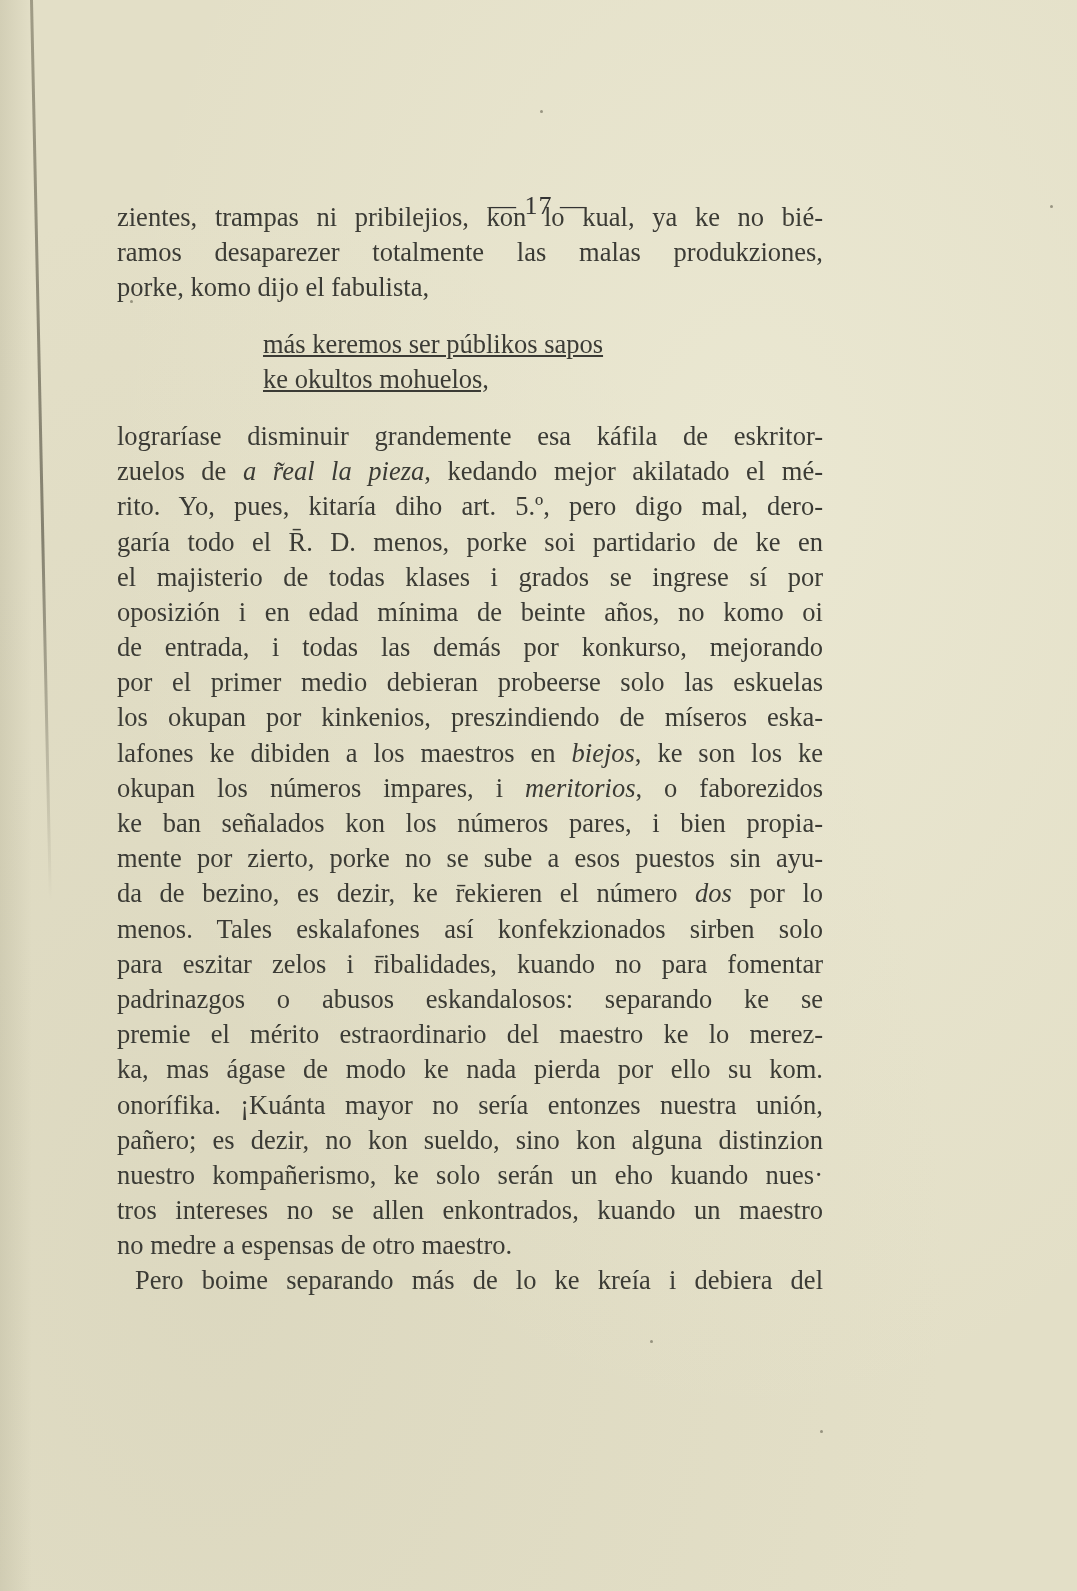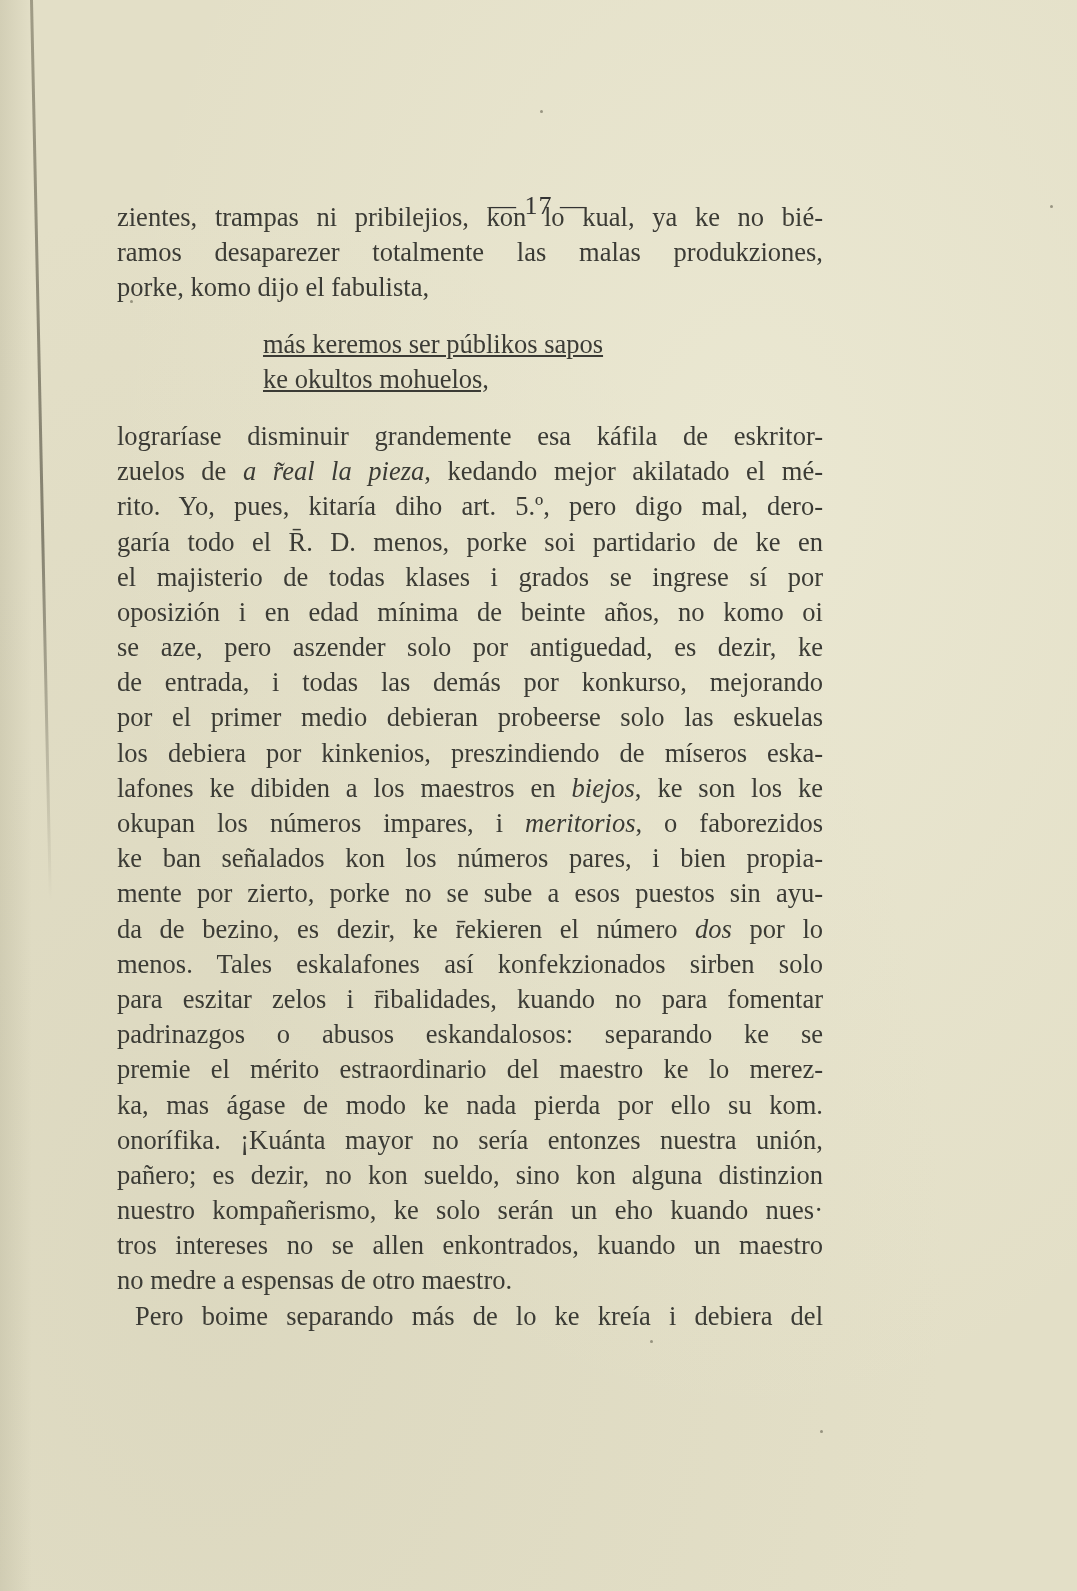--- a/index.html
+++ b/index.html
@@ -122,24 +122,23 @@
       <span class="vline">más keremos ser públikos sapos</span>
       <span class="vline">ke okultos mohuelos,</span>
     </div>
 
     <span class="line">lograríase disminuir grandemente esa káfila de eskritor-</span>
     <span class="line"><span>zuelos de </span><em>a r̃eal la pieza</em><span>, kedando mejor akilatado el mé-</span></span>
     <span class="line">rito. Yo, pues, kitaría diho art. 5.º, pero digo mal, dero-</span>
     <span class="line">garía todo el R̄. D. menos, porke soi partidario de ke en</span>
     <span class="line">el majisterio de todas klases i grados se ingrese sí por</span>
     <span class="line">oposizión i en edad mínima de beinte años, no komo oi</span>
-    <span class="line">se aze, pero aszender solo por antiguedad, es dezir, ke</span>
     <span class="line">de entrada, i todas las demás por konkurso, mejorando</span>
     <span class="line">por el primer medio debieran probeerse solo las eskuelas</span>
-    <span class="line">los debiera por kinkenios, preszindiendo de míseros eska-</span>
+    <span class="line">los okupan por kinkenios, preszindiendo de míseros eska-</span>
     <span class="line"><span>lafones ke dibiden a los maestros en </span><em>biejos</em><span>, ke son los ke</span></span>
     <span class="line"><span>okupan los números impares, i </span><em>meritorios</em><span>, o faborezidos</span></span>
     <span class="line">ke ban señalados kon los números pares, i bien propia-</span>
     <span class="line">mente por zierto, porke no se sube a esos puestos sin ayu-</span>
     <span class="line"><span>da de bezino, es dezir, ke r̄ekieren el número </span><em>dos</em><span> por lo</span></span>
     <span class="line">menos. Tales eskalafones así konfekzionados sirben solo</span>
     <span class="line">para eszitar zelos i r̄ibalidades, kuando no para fomentar</span>
     <span class="line">padrinazgos o abusos eskandalosos: separando ke se</span>
     <span class="line">premie el mérito estraordinario del maestro ke lo merez-</span>
     <span class="line">ka, mas ágase de modo ke nada pierda por ello su kom.</span>

